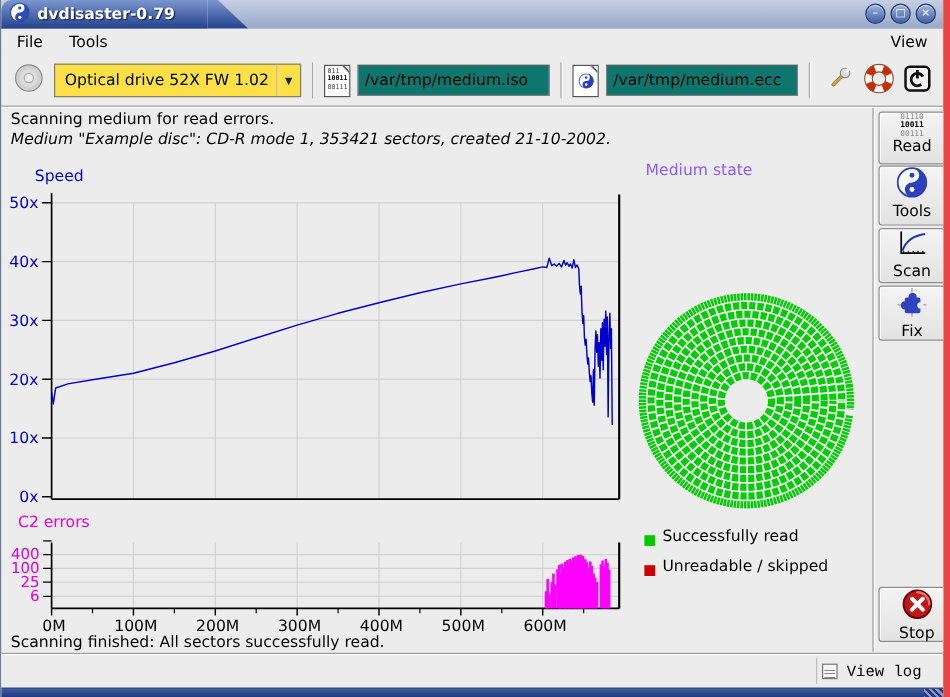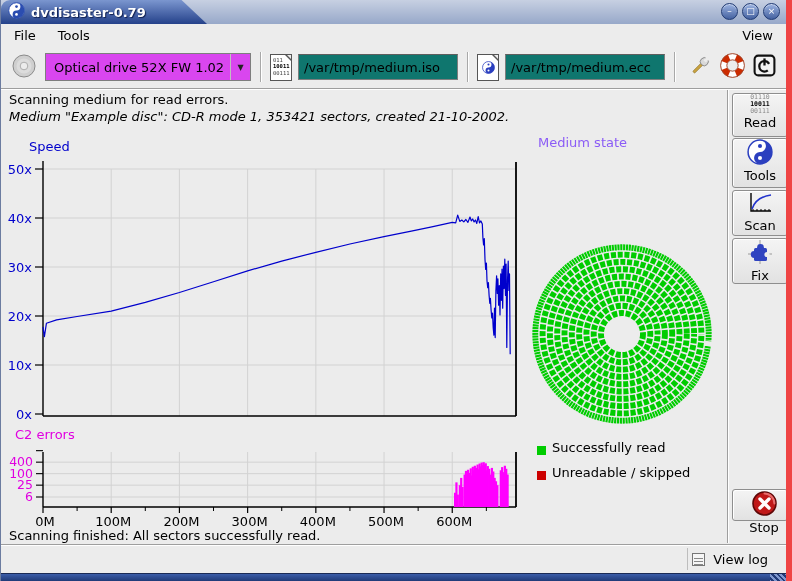--- a/index.html
+++ b/index.html
@@ -30,21 +30,21 @@
   .menubar { position:absolute; top:24px; left:1px; right:1px; height:22px;
     background:#ececec; display:flex; align-items:center; padding:0 10px; gap:18px; }
   .menu-item { padding:1px 2px; }
   .menu-help { margin-left:auto; }
   
   .toolbar { position:absolute; top:46px; left:0; width:100%; height:43px;
     display:flex; align-items:center; padding-left:8px;
     border-bottom:1px solid #9e9e9e; box-shadow:0 1px 0 #fff; }
   .tb-sep { width:1px; height:30px; background:#a8a8a8; box-shadow:1px 0 0 #fff; margin:0 9px; }
   .drive-btn { width:30px; height:30px; display:flex; align-items:center; justify-content:center; }
-  .combo { margin-left:6px; width:206px; height:28px; background:#d946ef;
+  .combo { margin-left:6px; width:206px; height:28px; background:#fde047;
     border:1px solid #7e7e7e; display:flex; align-items:center; }
   .combo-text { flex:1; padding:0 8px; white-space:nowrap; overflow:hidden; }
   .combo-arrow { width:20px; height:100%; border-left:1px solid #c0c0c0;
     display:flex; align-items:center; justify-content:center; font-size:8px; color:#222; }
   .doc-icon { width:22px; height:27px; background:#fff; border:1px solid #555;
     position:relative; padding:2px 1px 0 2px; overflow:hidden; flex-shrink:0; }
   .doc-icon .fold { position:absolute; top:-1px; right:-1px; width:0; height:0;
     border-left:6px solid transparent; border-top:6px solid #ececec;
     filter:drop-shadow(-1px 1px 0 #555); }
   .bin-line { font-family:"DejaVu Sans Mono","Liberation Mono",monospace;
@@ -74,36 +74,36 @@
   .tool-btn { position:absolute; left:4px; width:56px;
     background:linear-gradient(#f4f4f4,#e2e2e2); border:1px solid #8e8e8e; border-radius:3px;
     display:flex; flex-direction:column; align-items:center; 
     box-shadow:inset 1px 1px 0 #fff; }
   .tool-btn .lbl { font-size:13px; line-height:15px; }
   .btn-read   { top:3px;   height:44px; }
   .btn-create { top:48px;  height:50px; }
   .btn-scan   { top:100px; height:46px; }
   .btn-fix    { top:148px; height:46px; }
   .btn-verify { top:196px; height:46px; }
-  .btn-stop   { top:399px; height:32px;padding-left:8px; }
+  .btn-stop   { top:399px; height:46px;padding-left:8px; }
   .read-lines { text-align:center; }
   .read-lines .bin-line { font-size:6.5px; line-height:7px; color:#8a8a8a; }
   .read-lines .bin-line.bold { color:#000; }
   .verify-icon { position:relative; width:30px; height:22px; }
   .verify-icon .vbin { position:absolute; left:0; top:0; }
   .verify-icon .vbin .bin-line { font-size:4.5px; line-height:5px; color:#8a8a8a; }
   .verify-icon .vbin .bin-line.bold { color:#000; }
   .verify-icon .slash { position:absolute; left:12px; top:2px; width:14px; height:16px; }
   .verify-icon .vyy { position:absolute; right:0; bottom:-2px; }
   
   .footer { position:absolute; top:544px; left:0; width:100%; height:29px;
     border-top:1px solid #9e9e9e; box-shadow:inset 0 1px 0 #fff; background:#ececec; }
   .viewlog { position:absolute; right:14px; top:3px; height:22px;
     display:flex; align-items:center; gap:8px; padding:0 4px;
-    border-left:1px solid #bdbdbd; }
+    border-left:1px solid #bdbdbd;font-family:Liberation Mono, monospace; }
   .viewlog-icon { width:13px; height:13px; border:1px solid #777; background:#f6f6f6;
     background-image:repeating-linear-gradient(#f6f6f6 0 2px, #888 2px 3px); background-size:9px 100%;
     background-position:1px 2px; background-repeat:no-repeat; }
   .bottomstrip { position:absolute; top:573px; left:0; width:100%; height:8px;
     background:linear-gradient(#3a5ca8,#203a78); border-top:1px solid #1a2a55; }
   .grip { position:absolute; right:0; top:0; width:16px; height:8px;
     background:repeating-linear-gradient(45deg,#7e97cf 0 2px,#203a78 2px 4px); }
 </style>
 </head>
 <body>

